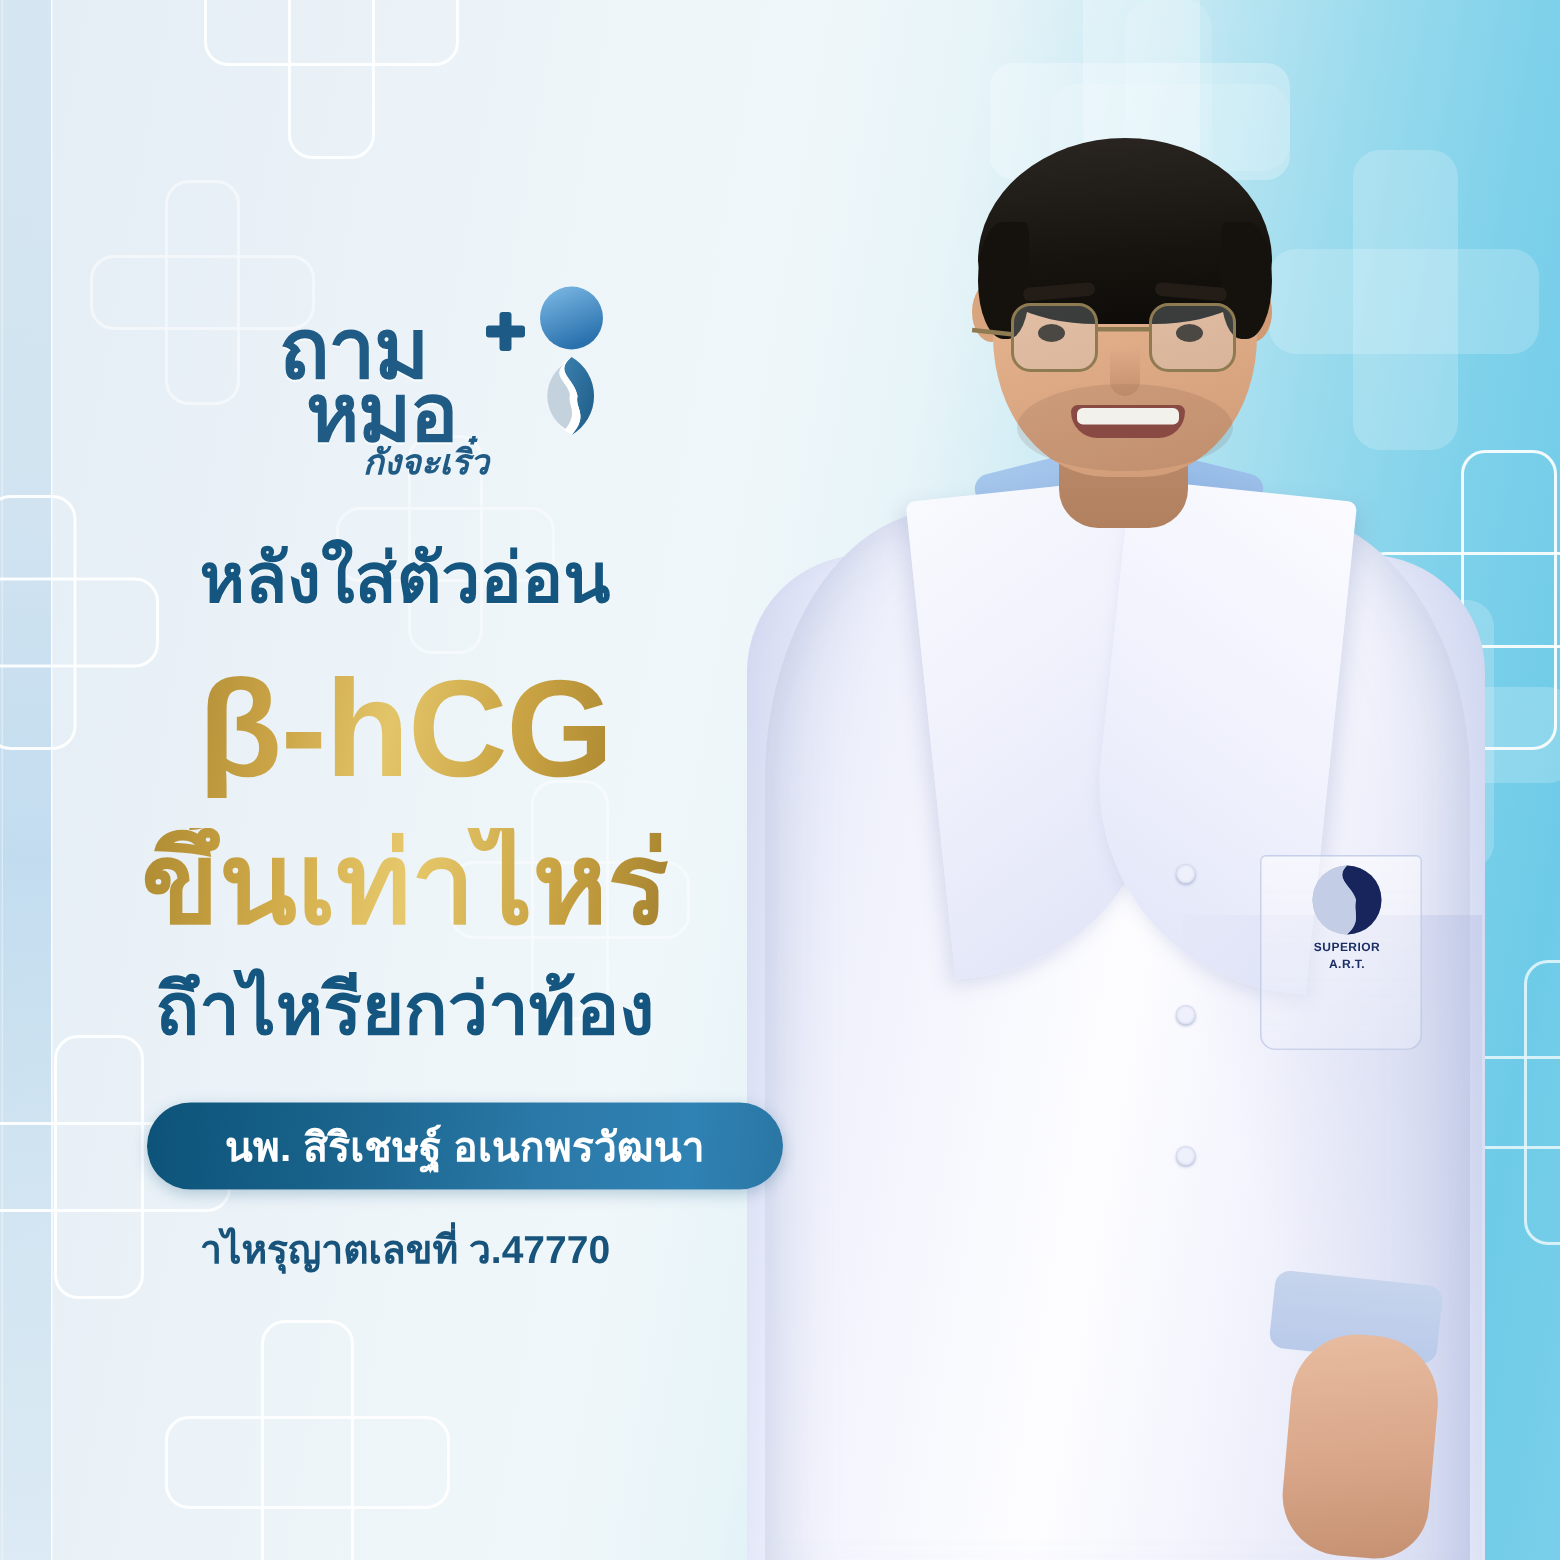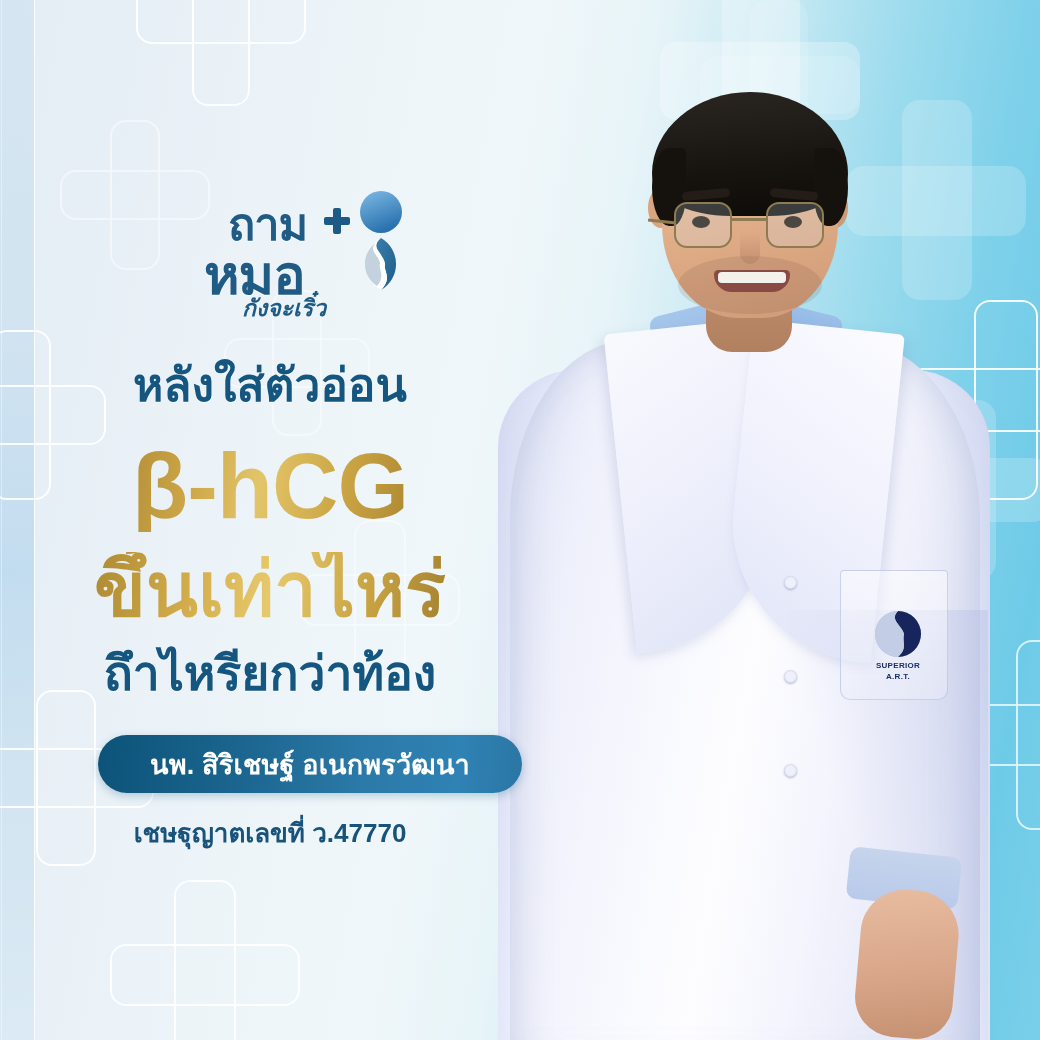--- a/index.html
+++ b/index.html
@@ -162,21 +162,21 @@
     box-shadow:0 1px 2px rgba(120,135,180,.55), inset 0 0 2px rgba(150,160,200,.6);
   }
 
   
   .pocket {
     left:370px; top:500px; width:108px; height:130px;
     border:1px solid rgba(170,182,220,.55);
     border-radius:4px 4px 10px 10px;
     background:linear-gradient(180deg, rgba(255,255,255,.5), rgba(236,239,250,.45));
   }
-  .sa-logo { left:396px; top:540px; width:64px; height:78px; }
+  .sa-logo { left:396px; top:506px; width:64px; height:78px; }
   .sa-mark { position:absolute; left:8px; top:0; width:48px; height:48px; }
   .sa-text {
     position:absolute; left:-6px; top:50px; width:76px;
     text-align:center; color:#1b2f66;
     font-size:8px; font-weight:bold; line-height:11px; letter-spacing:.3px;
   }
 
   
   .trousers {
     left:130px; top:790px; width:250px; height:260px;
@@ -245,21 +245,21 @@
   #logo {
     position:absolute; left:186px; top:190px; width:230px; height:135px;
   }
   .logo-word {
     position:absolute;
     color:#1f5b85;
     font-weight:bold;
     letter-spacing:-1px;
     text-shadow:0 1px 0 rgba(255,255,255,.7);
   }
-  .logo-l1 { left:0px;  top:-2px;  font-size:45px;margin-left:42px; }
+  .logo-l1 { left:0px;  top:-2px;  font-size:56px; }
   .logo-l2 { left:18px; top:42px; font-size:54px; }
   .logo-sub {
     position:absolute; left:56px; top:100px;
     font-size:23px; font-style:italic; font-weight:bold;
     color:#1f5b85;
   }
   .logo-plus {
     position:absolute; left:138px; top:18px; width:26px; height:26px;
   }
   .logo-plus i {
@@ -480,16 +480,16 @@
 
     <div class="headline hl-2">β-hCG</div>
     <div class="headline hl-1">หลังใส่ตัวอ่อน</div>
     <div class="headline hl-3">ขึ้นเท่าไหร่</div>
     <div class="headline hl-4">ถึาไหรียกว่าท้อง</div>
 
     <div id="doctor-pill">
       <span>นพ. สิริเชษฐ์ อเนกพรวัฒนา</span>
     </div>
 
-    <div id="license">เชษฐุญาตเลขที่ ว.47770</div>
+    <div id="license">าไหรุญาตเลขที่ ว.47770</div>
   </div>
 
 </div>
 
 </body></html>

